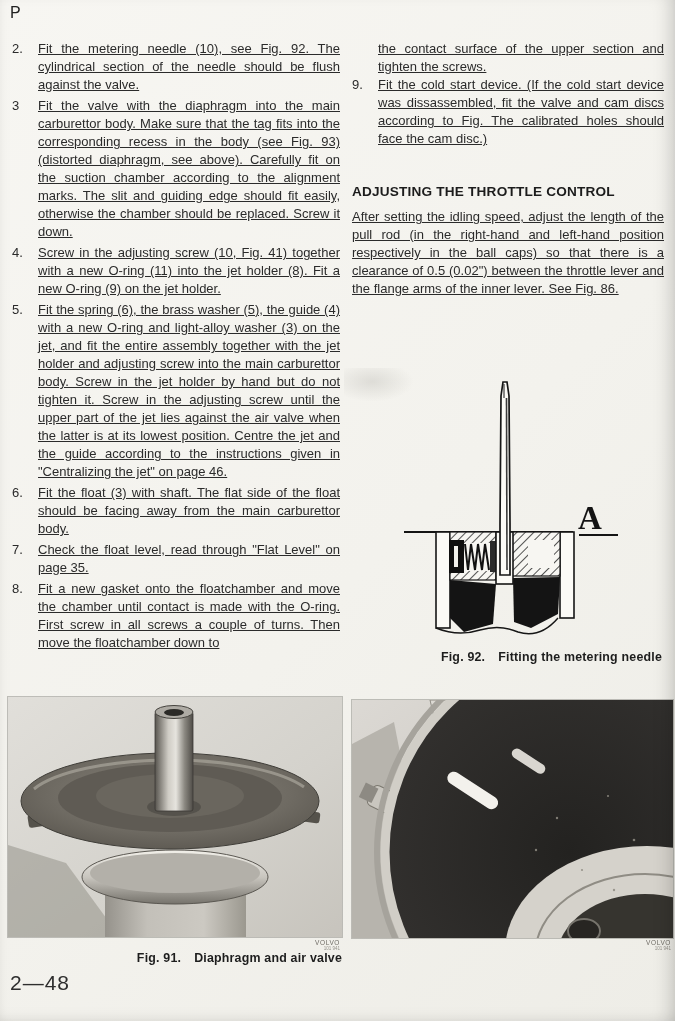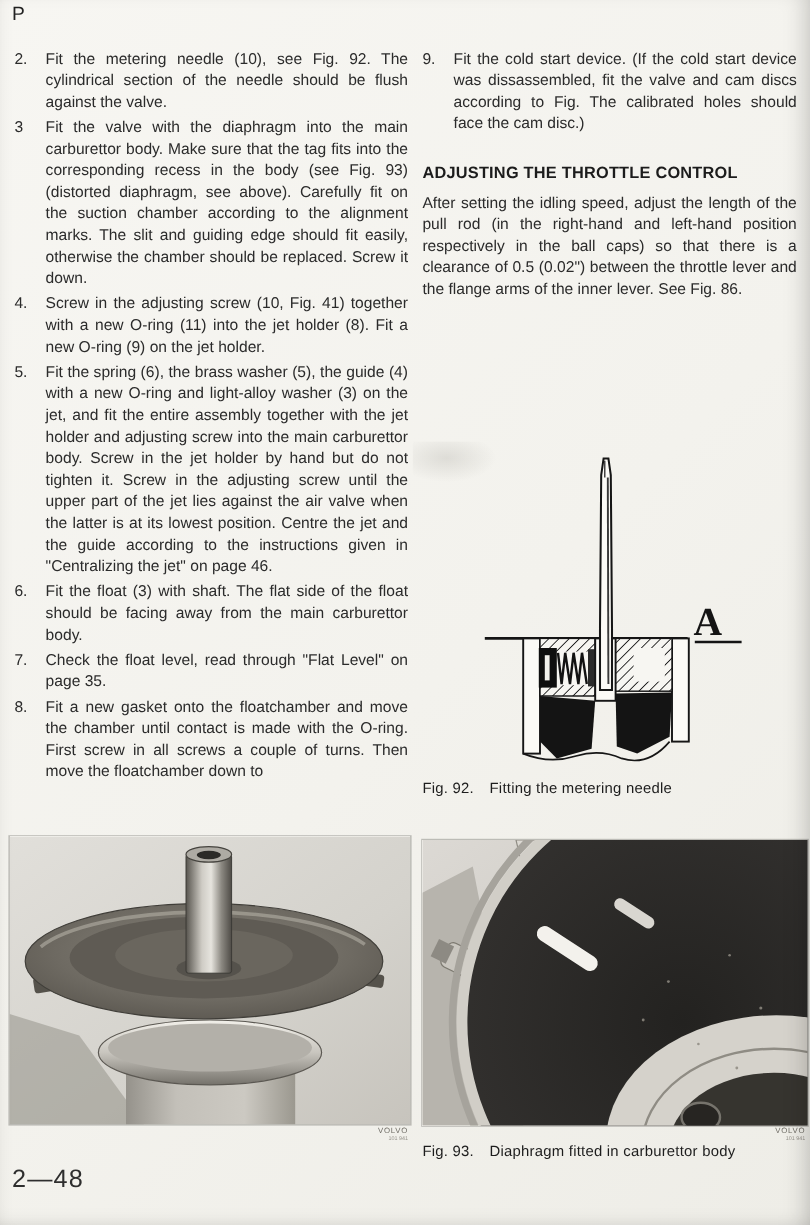--- a/index.html
+++ b/index.html
@@ -15,28 +15,28 @@
                 inset 10px 0 16px -14px rgba(0,0,0,.10),
                 inset 0 -12px 16px -12px rgba(0,0,0,.10);
   }
   .corner-letter{position:absolute; left:10px; top:4px; font-size:16px; color:#222; letter-spacing:.5px;}
   .col{position:absolute; top:40px; font-size:13px; line-height:18px; text-align:justify;}
   #left-col{left:12px; width:328px;}
   #right-col{left:352px; width:312px;}
   .li{position:relative; margin:0 0 3px 0;}
   .li .num{position:absolute; left:0; top:0; width:24px;}
   .li .txt{margin:0 0 0 26px;}
-  p{margin:0;}
+  p{margin:0;text-decoration:underline;}
   .cont{margin-left:26px; margin-bottom:0;}
-  .sect{margin-top:23px;}
+  .sect{margin-top:35px;}
   .sect h3{margin:0 0 7px 0; font-size:13.6px; font-weight:bold; letter-spacing:.2px; color:#1c1c1c;}
   
   .fig92{position:absolute; left:352px; top:374px; width:310px; height:264px;}
   .fig92 svg{display:block;}
-  .caption{position:absolute; font-weight:normal; font-size:12.4px; color:#1d1d1d; text-align:left; letter-spacing:.2px;}
+  .caption{position:absolute; font-weight:bold; font-size:12.4px; color:#1d1d1d; text-align:right; letter-spacing:.2px;}
   .caption .fig-label{margin-right:13px;}
   #cap92{left:352px; top:650px; width:310px;}
   #cap91{left:8px;  top:951px; width:334px;}
   #cap93{left:352px; top:952px; width:321px;}
   .photo{position:absolute; box-shadow:0 0 0 1px rgba(90,88,82,.35);}
   #fig91{left:8px; top:697px; width:334px; height:240px;}
   #fig93{left:352px; top:700px; width:321px; height:238px;}
   .watermark{position:absolute; width:70px; text-align:right; line-height:1.15; color:#6e6b64;}
   .watermark .wm-name{font-size:6.5px; letter-spacing:.6px; display:block;}
   .watermark .wm-num{font-size:4.5px; color:#95928b; display:block;}
@@ -78,20 +78,21 @@
       <span class="num">7.</span>
       <p class="txt">Check the float level, read through "Flat Level" on page 35.</p>
     </div>
     <div class="li">
       <span class="num">8.</span>
       <p class="txt">Fit a new gasket onto the floatchamber and move the chamber until contact is made with the O-ring. First screw in all screws a couple of turns. Then move the floatchamber down to</p>
     </div>
   </div>
 
   <div class="col" id="right-col">
+    <p class="cont">the contact surface of the upper section and tighten the screws.</p>
     <div class="li">
       <span class="num">9.</span>
       <p class="txt">Fit the cold start device. (If the cold start device was dissassembled, fit the valve and cam discs according to Fig. The calibrated holes should face the cam disc.)</p>
     </div>
     <div class="sect">
       <h3>ADJUSTING THE THROTTLE CONTROL</h3>
       <p>After setting the idling speed, adjust the length of the pull rod (in the right-hand and left-hand position respectively in the ball caps) so that there is a clearance of 0.5 (0.02") between the throttle lever and the flange arms of the inner lever. See Fig. 86.</p>
     </div>
     <div class="sect">
     </div>
@@ -185,20 +186,23 @@
       <path d="M26,92 A146,45 0 0 1 296,90" stroke="#a39f95" stroke-width="3" fill="none" opacity="0.8"></path>
       <ellipse cx="166" cy="110" rx="27" ry="9" fill="#4d4a44" opacity="0.7"></ellipse>
       <rect x="147" y="15" width="38" height="99" rx="2" fill="url(#tube)" stroke="#3b3935" stroke-width="0.8"></rect>
       <ellipse cx="166" cy="15" rx="19" ry="6.5" fill="#aeaba4" stroke="#45433e" stroke-width="1"></ellipse>
       <ellipse cx="166" cy="15.5" rx="10" ry="3.5" fill="#2b2a27"></ellipse>
     </svg>
   </div>
   <div class="watermark" id="wm91">
     <span class="wm-name">VOLVO</span>
     <span class="wm-num">101 941</span>
+  </div>
+  <div class="caption" id="cap91">
+    <span class="fig-label">Fig. 91.</span><span>Diaphragm and air valve</span>
   </div>
 
   <div class="photo" id="fig93">
     <svg width="321" height="238" viewBox="0 0 321 238">
       <defs>
         <radialGradient id="dark93" cx="0.45" cy="0.5" r="0.75">
           <stop offset="0" stop-color="#232220"></stop>
             <stop offset="0.7" stop-color="#343230"></stop>
             <stop offset="1" stop-color="#454340"></stop>
         </radialGradient>
@@ -241,18 +245,15 @@
         <circle cx="230" cy="170" r="1.1"></circle>
           <circle cx="184" cy="150" r="1.2"></circle>
           <circle cx="262" cy="190" r="1.2"></circle>
       </g>
     </svg>
   </div>
   <div class="watermark" id="wm93">
     <span class="wm-name">VOLVO</span>
     <span class="wm-num">101 941</span>
   </div>
-  <div class="caption" id="cap93">
-    <span class="fig-label">Fig. 93.</span><span>Diaphragm fitted in carburettor body</span>
-  </div>
 
   <div class="page-number">2—48</div>
 </div>
 
 </body></html>

